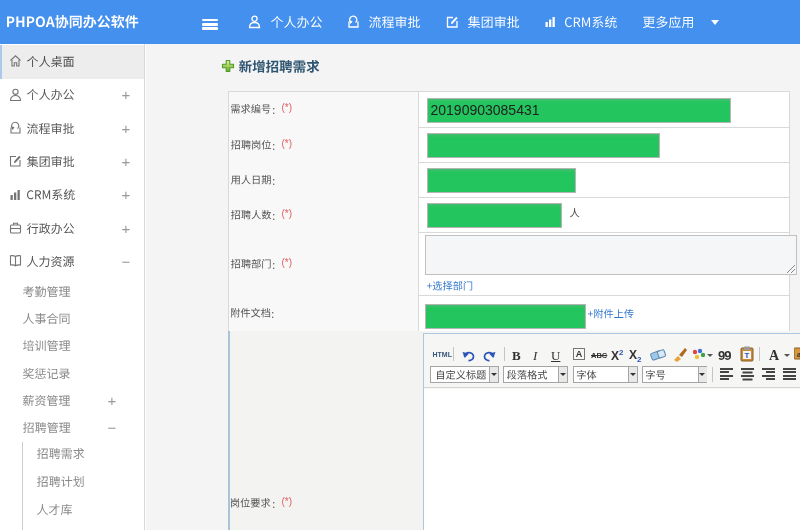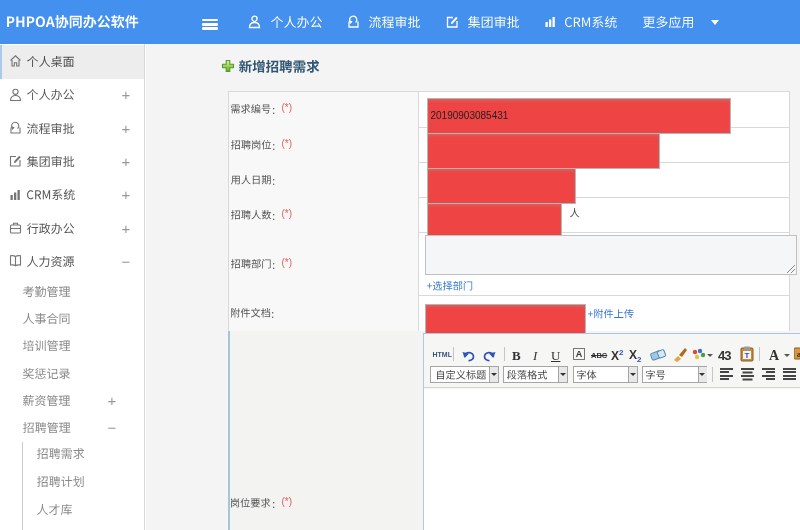--- a/index.html
+++ b/index.html
@@ -8,21 +8,21 @@
 .selrow{position:absolute;left:0;top:44.5px;width:144px;height:34.5px;background:#ededed;border-left:2px solid #a9caeb}
 .plus{position:absolute;left:119px;width:14px;height:17px;font-size:15px;font-weight:400;color:#999;text-align:center;line-height:17px}
 .p2{left:105px}
 .vline{position:absolute;left:21.5px;top:442px;width:1px;height:88px;background:#ccc}
 .main{position:absolute;left:146px;top:44px;width:654px;height:486px;background:#f4f4f4}
 .tbl{position:absolute;left:227.5px;top:90.5px;width:562px;height:240px;background:#fff;border:1px solid #d9d9d9;border-bottom:none}
 .labelcol{position:absolute;left:228.5px;top:91.5px;width:189px;height:239px;background:#f8f8f8}
 .hb{position:absolute;left:228px;width:561px;height:1px;background:#d9d9d9}
 .vb{position:absolute;width:1px;background:#d9d9d9}
 .star{position:absolute;font-size:10px;color:#e25d5d}
-.inp{position:absolute;height:36px;border:1px solid #b5b5b5;background:#ef4444;box-shadow:inset 0 2px 3px rgba(160,180,160,.25);font-family:"Liberation Sans",sans-serif;font-size:10px;color:#222;padding:0 3px;border-radius:0}
+.inp{position:absolute;height:25px;border:1px solid #b5b5b5;background:#22c55e;box-shadow:inset 0 2px 3px rgba(160,180,160,.25);font-family:"Liberation Sans",sans-serif;font-size:14px;color:#222;padding:0 3px;border-radius:0}
 .ta{position:absolute;left:424.5px;top:234.5px;width:372px;height:40px;border:1px solid #c0c0c0;background:#f4f6f7}
 .ed{position:absolute;left:422.5px;top:332.5px;width:378px;height:198px;border:1px solid #abc8e0;border-right:none;border-bottom:none;background:#f6f6f5}
 .edtb{position:absolute;left:423.5px;top:333.5px;width:376.5px;height:54.5px;border-bottom:1px solid #d4d4d4;background:#f6f6f5}
 .edwh{position:absolute;left:423.5px;top:389px;width:376.5px;height:141px;background:#fff}
 .ic{position:absolute;top:346px}
 .tx{font-size:12px;color:#333;top:347.5px}
 .ss{font-size:8px;color:#2b52b8;font-weight:bold}
 .htmlic{left:432.5px;top:350.5px;font-size:7px;font-weight:bold;color:#35557a}
 .abox{left:573px;top:348px;width:12px;height:12px;border:1px solid #777;font-size:9px;text-align:center;line-height:11px;color:#333;font-weight:bold}
 .abc{left:591px;top:351px;font-size:7.5px;font-weight:bold;color:#333;text-decoration:line-through}
@@ -260,21 +260,21 @@
     <path d="M2 13 L6 9 L9 12 L5 15 Z" fill="#e8a33d"></path>
     <path d="M7 8 L13 1 L15 3 L10 10 Z" fill="#b06a1e"></path>
   </svg>
 <svg class="ic" style="left:691px;top:348px" width="16" height="13">
     <circle cx="4" cy="4" r="2.2" fill="#e04343"></circle>
     <circle cx="9" cy="3" r="2.2" fill="#3a71d8"></circle>
     <circle cx="12" cy="7" r="2.2" fill="#43a043"></circle>
     <circle cx="6" cy="9" r="2.2" fill="#e8c23a"></circle>
   </svg>
 <div class="dar" style="left:707px;top:354px"></div>
-<div class="ic tx" style="left:718px;font-weight:bold;font-size:13px;letter-spacing:-1px">43</div>
+<div class="ic tx" style="left:718px;font-weight:bold;font-size:13px;letter-spacing:-1px">99</div>
 <svg class="ic" style="left:740px;top:346px" width="14" height="16">
     <rect x="1" y="2" width="12" height="13" rx="1" fill="#c98b3f" stroke="#8a5c20"></rect>
     <rect x="4" y="0.5" width="6" height="3.5" rx="1" fill="#9a9a9a"></rect>
     <rect x="3" y="5" width="8" height="8" fill="#f5f5f5"></rect>
     <text x="7" y="12" font-size="8" font-weight="bold" fill="#2b52b8" text-anchor="middle" font-family="Liberation Sans">T</text>
   </svg>
 <div class="sep" style="left:758.5px;top:347px"></div>
 <div class="ic tx" style="left:769px;font-size:14px;font-weight:bold;font-family:'Liberation Serif',serif">A</div>
 <div class="dar" style="left:783.5px;top:354px"></div>
 <svg class="ic" style="left:794px;top:347px" width="10" height="13">

